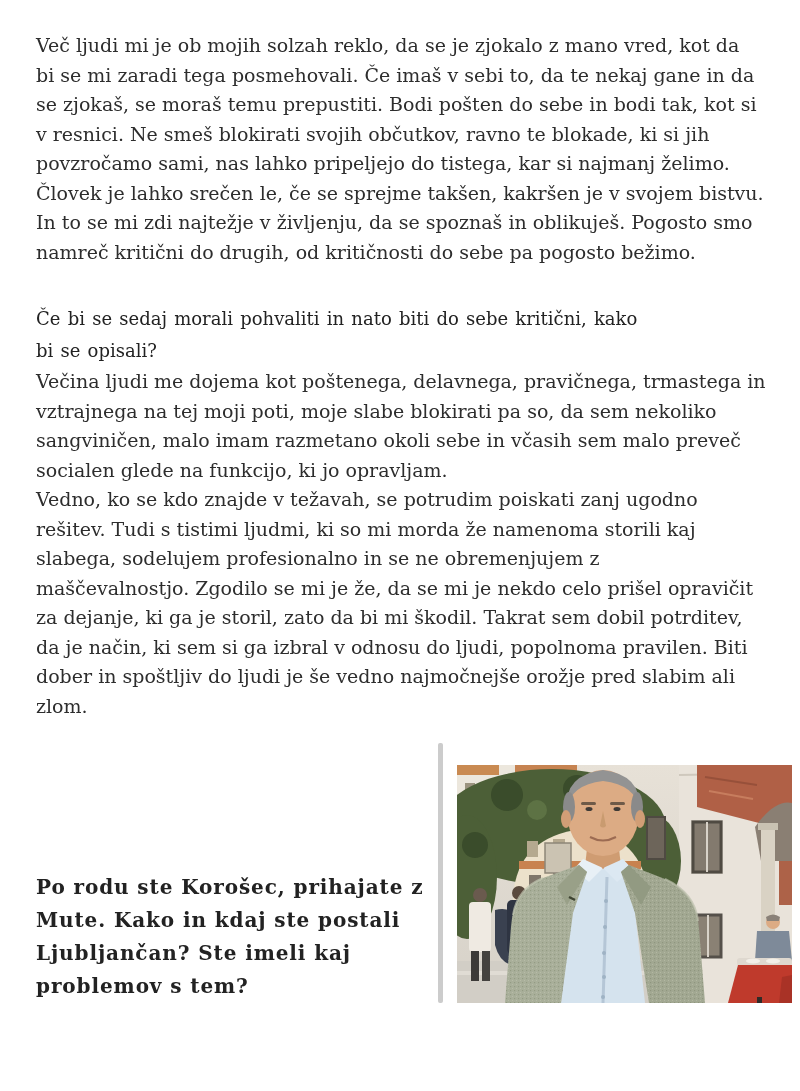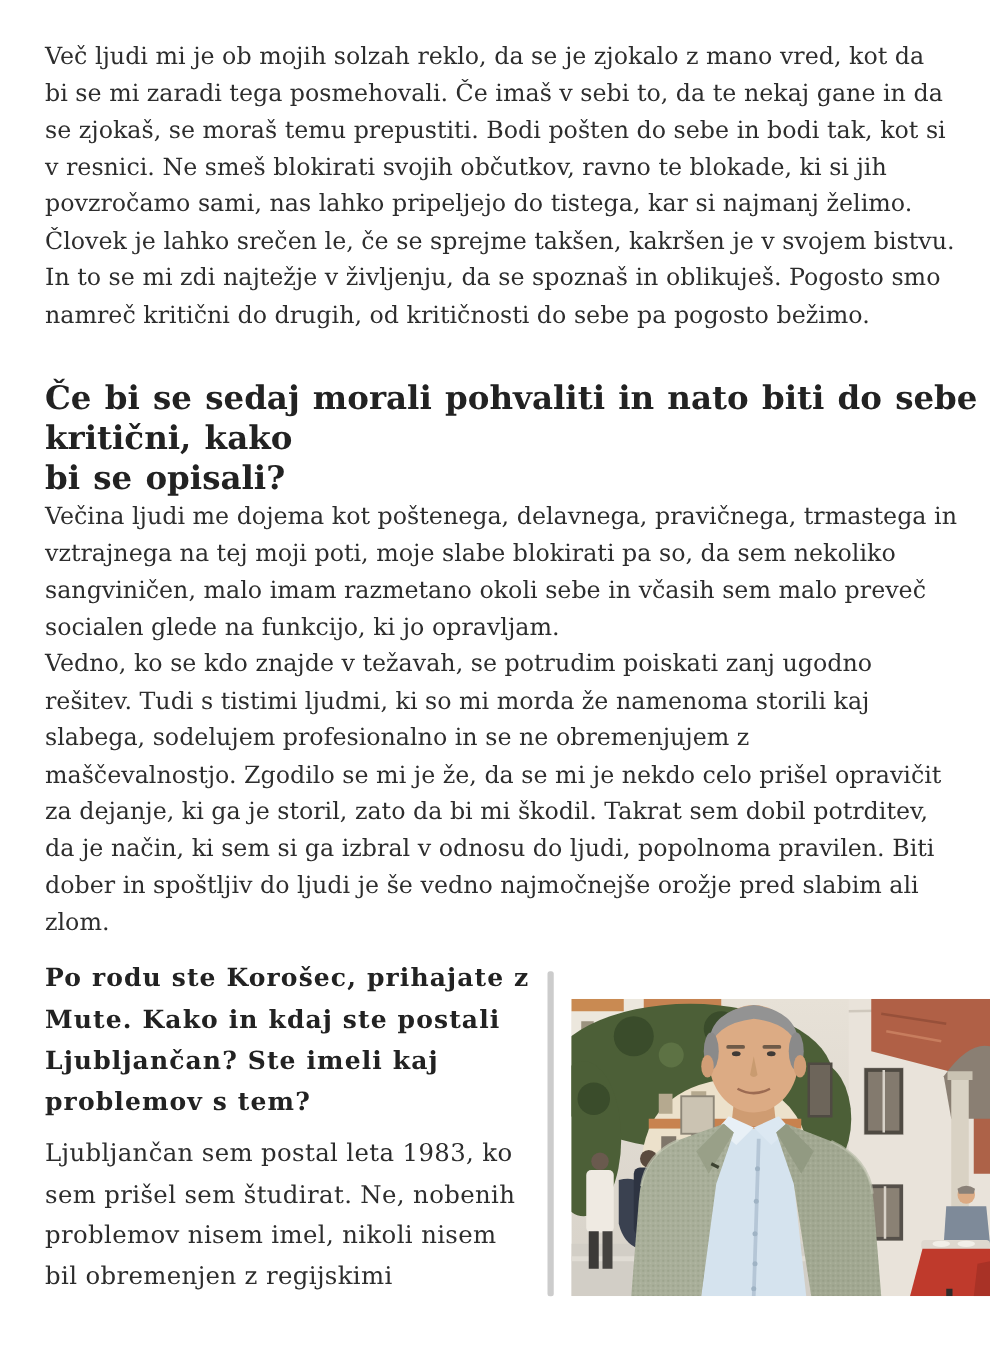--- a/index.html
+++ b/index.html
@@ -17,22 +17,22 @@
   }
   .para {
     white-space: pre-line;
     font-size: 19px;
     line-height: 29.5px;
     width: 760px;
     color: #2d2d2d;
   }
   .question {
     white-space: pre-line;
-    font-size: 26px;
-    font-weight: bold;
+    font-size: 18px;
+    font-weight: normal;
     line-height: 32px;
     word-spacing: 1.5px;
     width: 760px;
     color: #222222;
   }
   .q1 { margin-top: 36px; }
   .q2 { margin-top: 33px; }
   .bottom-section {
     margin-top: 13px;
     display: flex;
@@ -98,24 +98,20 @@
 da je način, ki sem si ga izbral v odnosu do ljudi, popolnoma pravilen. Biti
 dober in spoštljiv do ljudi je še vedno najmočnejše orožje pred slabim ali
 zlom.</p>
 
   <div class="bottom-section">
     <div class="left-col">
       <p class="question-3">Po rodu ste Korošec, prihajate z
 Mute. Kako in kdaj ste postali
 Ljubljančan? Ste imeli kaj
 problemov s tem?</p>
-      <p class="answer-3">Ljubljančan sem postal leta 1983, ko
-sem prišel sem študirat. Ne, nobenih
-problemov nisem imel, nikoli nisem
-bil obremenjen z regijskimi</p>
     </div>
 
     <div class="v-divider" style="background: rgb(204, 204, 204);"></div>
 
     <div class="photo-wrap" title="man in sage-green blazer and light blue shirt standing on a town street, ivy arch and buildings behind">
       <svg width="335" height="238" viewBox="0 0 335 238" xmlns="http://www.w3.org/2000/svg">
         <defs>
           <linearGradient id="bgGrad" x1="0" y1="0" x2="0" y2="1">
             <stop offset="0" stop-color="#e7e1d7"></stop>
             <stop offset="1" stop-color="#d6d1c8"></stop>

